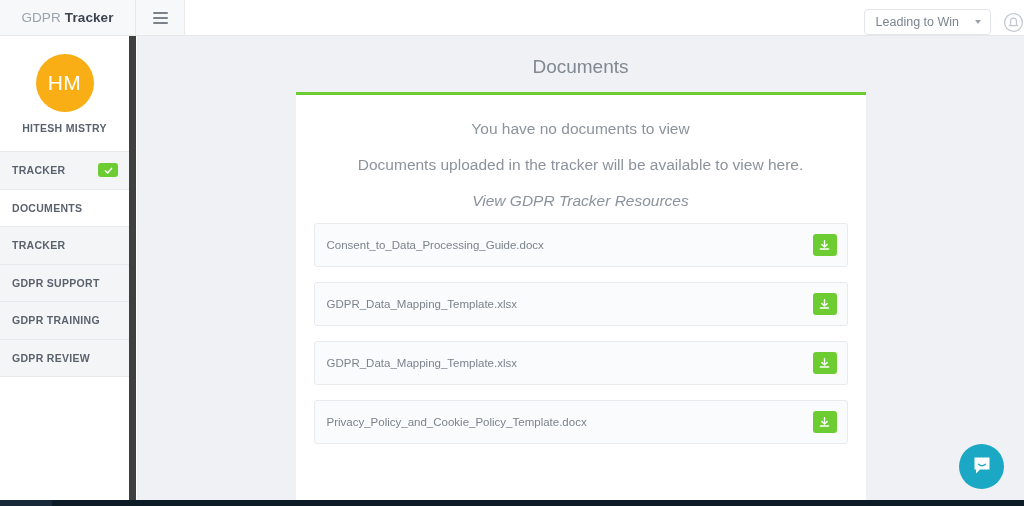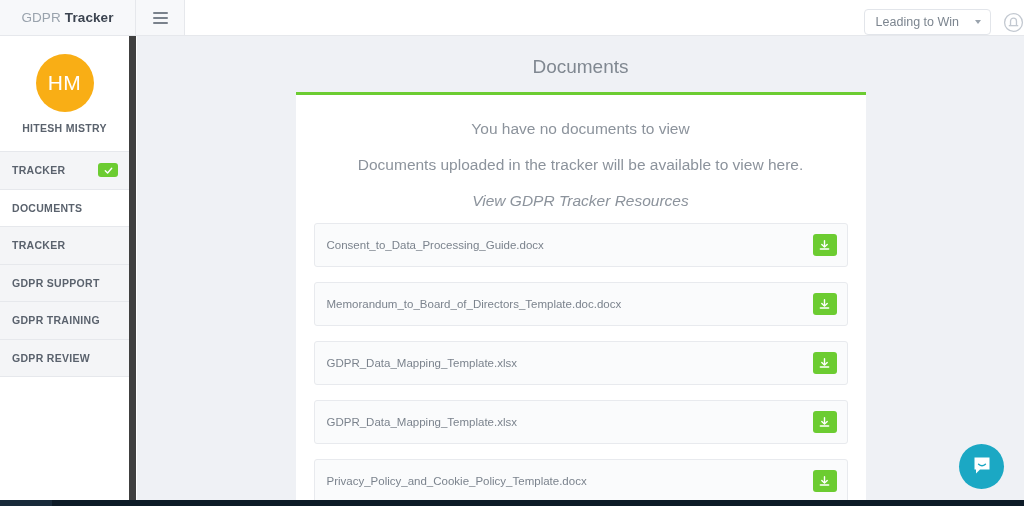--- a/index.html
+++ b/index.html
@@ -244,30 +244,20 @@
 
   <div class="main">
     <div class="page-title">Documents</div>
     <div class="card">
       <div class="empty-line">You have no documents to view</div>
       <div class="empty-line">Documents uploaded in the tracker will be available to view here.</div>
       <div class="resources-title">View GDPR Tracker Resources</div>
       <div id="doc-list">
           <div class="doc-row">
             <span class="doc-name">Consent_to_Data_Processing_Guide.docx</span>
-            <span class="dl-btn">
-              <svg width="13" height="13" viewBox="0 0 24 24">
-                <path d="M12 3 V13" fill="none" stroke="#ffffff" stroke-width="2.6" stroke-linecap="round"></path>
-                <path d="M7 10 L12 15 L17 10" fill="none" stroke="#ffffff" stroke-width="2.6" stroke-linecap="round" stroke-linejoin="round"></path>
-                <path d="M4.5 18.5 H19.5" fill="none" stroke="#ffffff" stroke-width="3" stroke-linecap="round"></path>
-              </svg>
-            </span>
-          </div>
-          <div class="doc-row">
-            <span class="doc-name">Memorandum_to_Board_of_Directors_Template.doc.docx</span>
             <span class="dl-btn">
               <svg width="13" height="13" viewBox="0 0 24 24">
                 <path d="M12 3 V13" fill="none" stroke="#ffffff" stroke-width="2.6" stroke-linecap="round"></path>
                 <path d="M7 10 L12 15 L17 10" fill="none" stroke="#ffffff" stroke-width="2.6" stroke-linecap="round" stroke-linejoin="round"></path>
                 <path d="M4.5 18.5 H19.5" fill="none" stroke="#ffffff" stroke-width="3" stroke-linecap="round"></path>
               </svg>
             </span>
           </div>
           <div class="doc-row">
             <span class="doc-name">GDPR_Data_Mapping_Template.xlsx</span>

